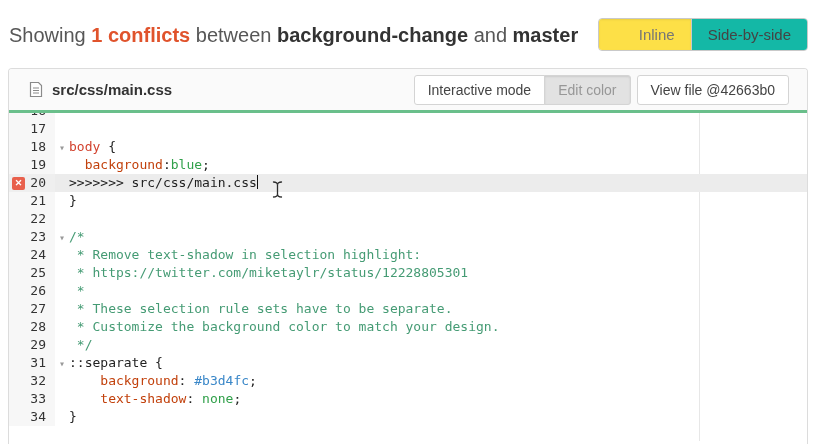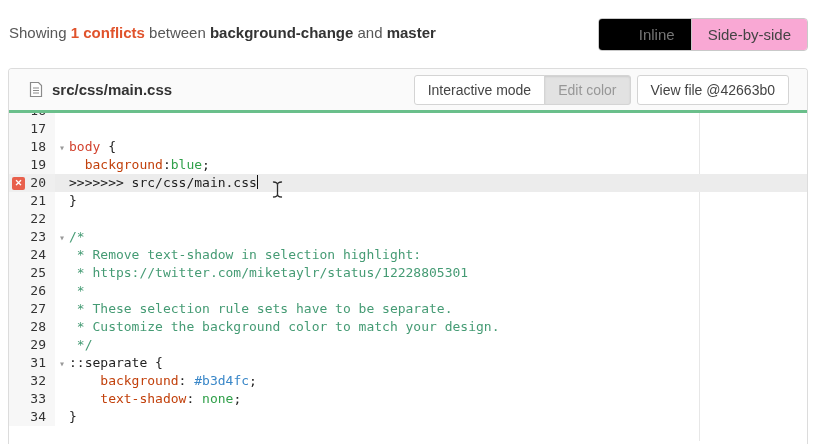--- a/index.html
+++ b/index.html
@@ -3,34 +3,34 @@
 <meta charset="utf-8">
 <style>
   * { margin:0; padding:0; box-sizing:border-box; }
   html,body { width:816px; height:444px; }
   body {
     position:relative; overflow:hidden; background:#fff;
     font-family:"Liberation Sans", sans-serif; color:#444;
   }
 
   
-  .summary { position:absolute; left:9px; top:24px; font-size:15px; color:#575757; white-space:pre; }
+  .summary { position:absolute; left:9px; top:24px; font-size:20px; color:#575757; white-space:pre; }
   .summary b { color:#333; font-weight:bold; }
   .summary .conflicts { color:#e0532c; font-weight:bold; }
 
   .view-toggle {
     position:absolute; right:8px; top:18px; display:inline-flex;
     border:1px solid #c9c9c9; border-radius:4px; overflow:hidden; background:#fff;
   }
   .view-toggle button {
     font-family:"Liberation Sans", sans-serif; font-size:15px; color:#444;
-    background:#f9a8d4; border:none; padding:8px 16px; cursor:pointer; line-height:1;
+    background:#14b8a6; border:none; padding:8px 16px; cursor:pointer; line-height:1;
   }
   .view-toggle button:first-child { border-right:1px solid #c9c9c9; }
-  .view-toggle button.active { background:#000000; color:#767676; box-shadow:inset 0 1px 2px rgba(0,0,0,.08);padding-left:40px; }
+  .view-toggle button.active { background:#fde047; color:#767676; box-shadow:inset 0 1px 2px rgba(0,0,0,.08);padding-left:40px; }
 
   
   .file-panel {
     position:absolute; left:8px; right:8px; top:68px; bottom:0;
     border:1px solid #dcdcdc; border-bottom:none; border-radius:4px 4px 0 0;
     overflow:hidden; background:#fff;
   }
   .file-header {
     height:44px; background:#fafafa; border-bottom:3px solid #6abf8b;
     display:flex; align-items:center; padding:0 18px 0 20px;

